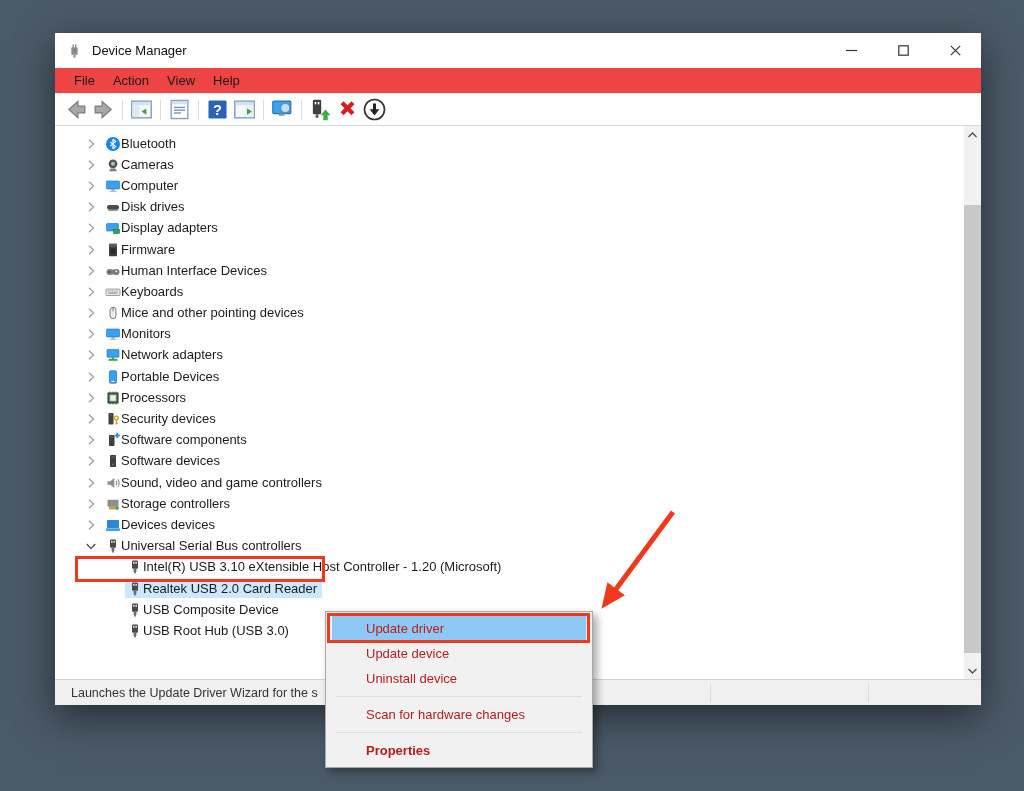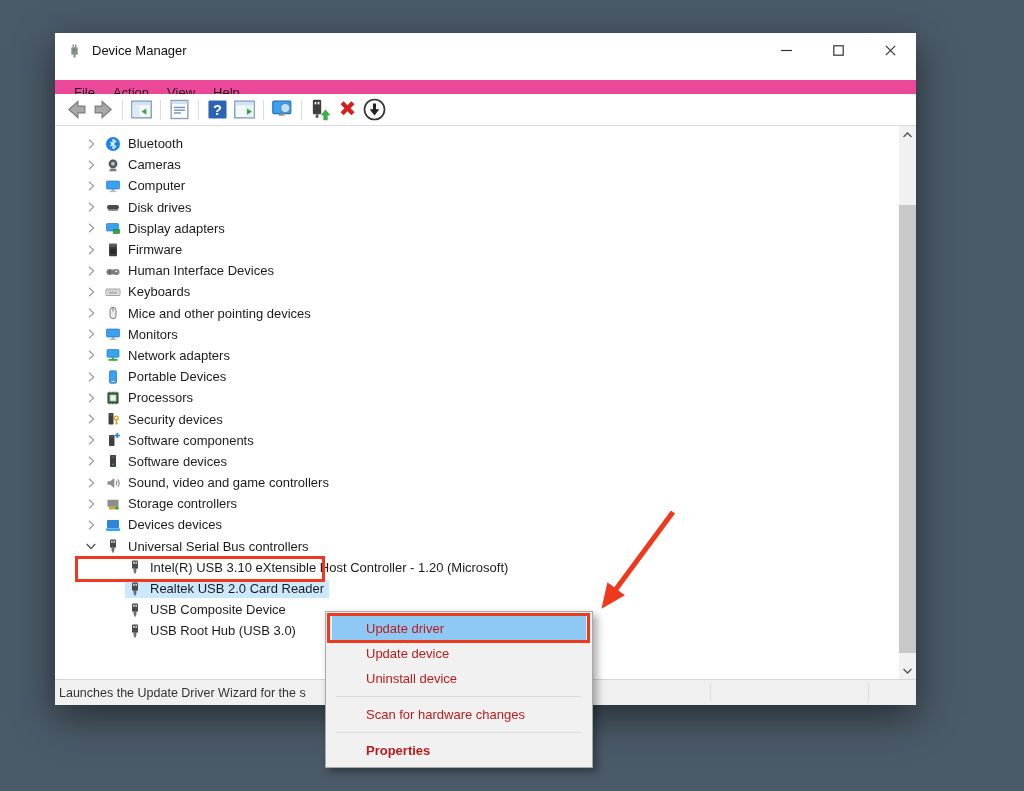--- a/index.html
+++ b/index.html
@@ -3,59 +3,59 @@
 <meta charset="utf-8">
 <style>
   :root{
     --annot:#f0391c; --sel:#cce8ff; --mhl:#8ec9f5; --bg:#4b5a68;
   }
   *{margin:0;padding:0;box-sizing:border-box;}
   html,body{width:1024px;height:791px;overflow:hidden;}
   body{background:var(--bg);font-family:"Liberation Sans",sans-serif;position:relative;}
 
   
-  .window{position:absolute;left:55px;top:33px;width:861px;height:672px;background:#fff;
+  .window{position:absolute;left:55px;top:33px;width:926px;height:672px;background:#fff;
           box-shadow:0 12px 36px rgba(0,0,0,.5);z-index:1;}
 
   .titlebar{position:absolute;left:0;top:0;right:0;height:35px;background:#fff;display:flex;align-items:center;}
   .titlebar .app-icon{width:17px;height:17px;margin-left:11px;display:inline-flex;}
   .titlebar .title{margin-left:9px;font-size:13px;color:#111;}
   .win-controls{position:absolute;right:0;top:0;height:35px;display:flex;}
   .win-btn{width:52px;height:35px;display:flex;align-items:center;justify-content:center;color:#333;}
   .win-btn svg{display:block;}
 
-  .menubar{position:absolute;left:0;top:35px;right:0;height:26px;background:#ec4899;display:flex;
-           align-items:center;padding-left:10px;border-bottom:1px solid #f2f2f2;margin-top:12px;}
+  .menubar{position:absolute;left:0;top:35px;right:0;height:26px;background:#ef4444;display:flex;
+           align-items:center;padding-left:10px;border-bottom:1px solid #f2f2f2;}
   .menu-item{font-size:13px;color:#1a1a1a;padding:3px 9px;}
 
   .toolbar{position:absolute;left:0;top:61px;right:0;height:32px;background:#fff;display:flex;
            align-items:center;padding-left:8px;border-bottom:1px solid #d9d9d9;}
   .tb-btn{width:25px;height:25px;display:flex;align-items:center;justify-content:center;margin:0 1px;}
   .tb-sep{width:1px;height:20px;background:#dcdcdc;margin:0 5px;}
 
   .tree-area{position:absolute;left:0;top:93px;right:0;bottom:25px;background:#fff;
              border-bottom:1px solid #d4d4d4;overflow:hidden;}
   .tree{position:absolute;left:0;top:7px;right:18px;}
   .tree-row{height:21.2px;display:flex;align-items:center;font-size:13px;color:#1b1b1b;white-space:nowrap;}
   .tree-row .chev{width:16px;height:16px;display:inline-flex;align-items:center;justify-content:center;flex:0 0 16px;}
   .tree-row.lvl0{padding-left:28px;}
   .tree-row.lvl1{padding-left:70px;}
-  .rowinner{display:flex;align-items:center;gap:7px;padding:1px 5px 1px 2px;border-radius:0;}
+  .rowinner{display:flex;padding:1px 5px 1px 2px;border-radius:0;}
   .rowinner .ticon{width:16px;height:16px;display:inline-flex;flex:0 0 16px;}
   .tree-row.lvl0 .rowinner{margin-left:4px;}
   .tree-row.selected .rowinner{background:var(--sel);}
 
   
   .scrollbar{position:absolute;top:0;right:0;width:17px;bottom:0;background:#f1f1f1;}
   .sb-arrow{position:absolute;left:0;width:17px;height:17px;display:flex;align-items:center;justify-content:center;color:#505050;}
   .sb-up{top:0;} .sb-down{bottom:0;}
   .sb-thumb{position:absolute;left:0;width:17px;top:79px;height:448px;background:#c8c8c8;}
 
   .statusbar{position:absolute;left:0;right:0;bottom:0;height:25px;background:#f0f0f0;
-             display:flex;align-items:center;font-size:12.5px;color:#333;padding-left:4px;}
+             display:flex;align-items:center;font-size:12.5px;color:#333;padding-left:16px;}
   .sb-div{position:absolute;top:3px;bottom:3px;width:1px;background:#dcdcdc;}
   .sb-div.d1{left:655px;} .sb-div.d2{left:813px;}
 
   
   .context-menu{position:absolute;left:325px;top:611px;width:268px;background:#f1f1f1;
                 border:1px solid #a8a8a8;box-shadow:4px 4px 8px rgba(0,0,0,.35);z-index:5;padding:4px 0;}
   .cm-item{height:25px;display:flex;align-items:center;font-size:13px;color:#b91c1c;padding-left:40px;}
   .cm-item.hl{background:var(--mhl);margin:0 6px;padding-left:34px;}
   .cm-item.bold{font-weight:bold;}
   .cm-sep{height:1px;background:#dddddd;margin:5px 10px;}

